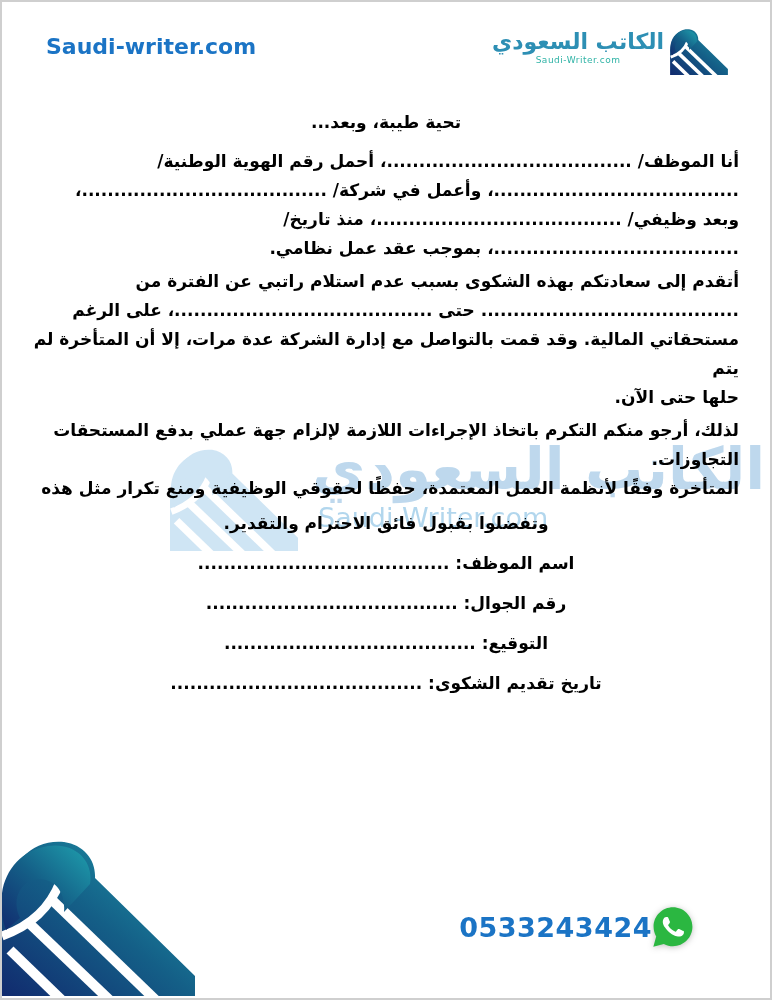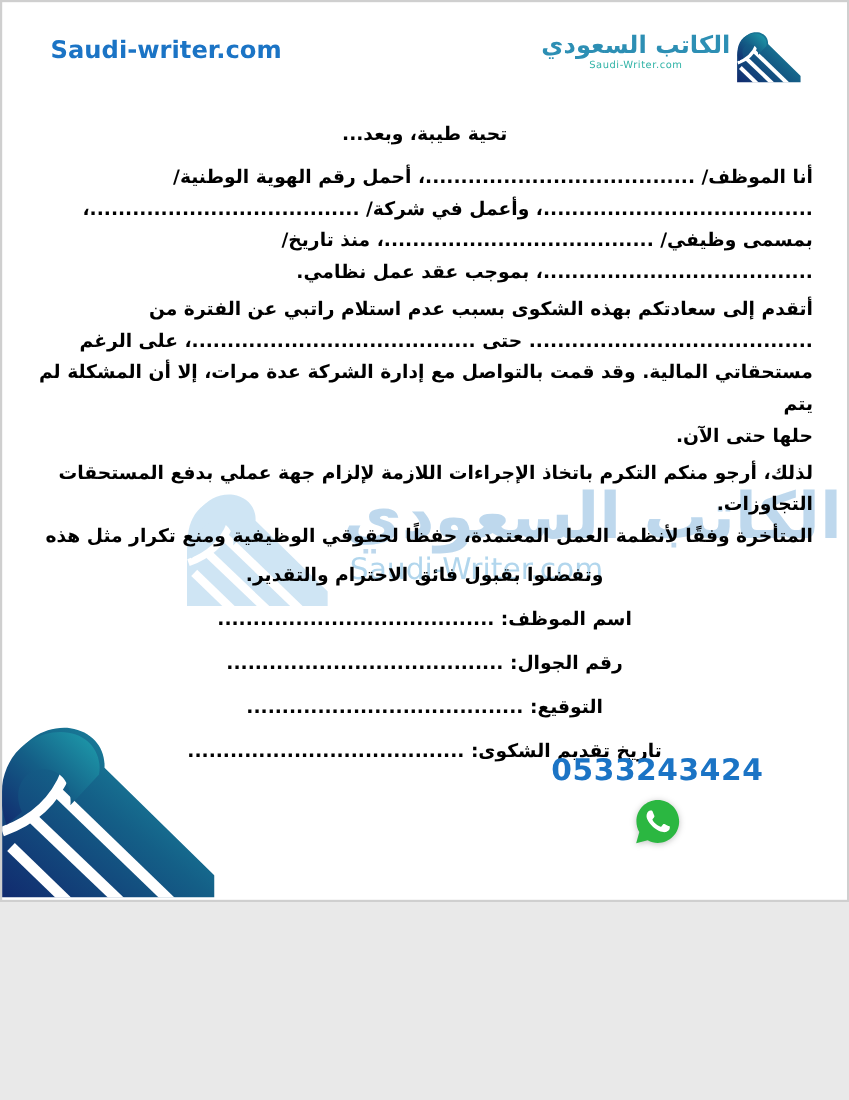--- a/index.html
+++ b/index.html
@@ -1,18 +1,18 @@
 <!DOCTYPE html>
 <html lang="ar"><head>
 <meta charset="utf-8">
 <style>
   html,body{margin:0;padding:0;background:#e9e9e9;}
   .page{
     position:relative;
-    width:772px;height:820px;
+    width:772px;height:1000px;
     margin:0 auto;
     background:#ffffff;
     border:2px solid #cfcfcf;
     box-sizing:border-box;
     overflow:hidden;
     font-family:"DejaVu Sans","Liberation Sans",sans-serif;
   }
   
   .header{
     position:relative;z-index:3;
@@ -56,21 +56,21 @@
     line-height:62px;white-space:nowrap;
   }
   .wm-sub{
     direction:ltr;text-align:left;
     font-size:27px;color:#9fcde9;margin-top:2px;padding-left:6px;
   }
   
   .corner-art{position:absolute;left:-2px;bottom:-2px;z-index:0;}
   .contact{
     position:absolute;right:76px;bottom:50px;z-index:3;
-    display:flex;align-items:center;gap:10px;flex-direction:column;
+    display:flex;align-items:center;
   }
   .phone{font-size:27px;font-weight:bold;color:#1b74c5;letter-spacing:.5px;}
   .wa-icon svg{display:block;filter:drop-shadow(0 1px 3px rgba(0,0,0,.25));}
 </style>
 </head>
 <body>
 
 <div class="page">
 
   <div class="header">
@@ -121,28 +121,28 @@
     </span>
   </div>
 
   <div class="doc-body">
 
     <div class="intro-line">تحية طيبة، وبعد...</div>
 
     <div class="para">
       <div>أنا الموظف/ ......................................، أحمل رقم الهوية الوطنية/</div>
       <div>......................................، وأعمل في شركة/ ......................................،</div>
-      <div>بمسمى وظيفي/ ......................................، منذ تاريخ/</div>
+      <div>وبعد وظيفي/ ......................................، منذ تاريخ/</div>
       <div>......................................، بموجب عقد عمل نظامي.</div>
     </div>
 
     <div class="para">
       <div>أتقدم إلى سعادتكم بهذه الشكوى بسبب عدم استلام راتبي عن الفترة من</div>
       <div>........................................ حتى ........................................، على الرغم</div>
-      <div>مستحقاتي المالية. وقد قمت بالتواصل مع إدارة الشركة عدة مرات، إلا أن المشكلة لم يتم</div>
+      <div>مستحقاتي المالية. وقد قمت بالتواصل مع إدارة الشركة عدة مرات، إلا أن المتأخرة لم يتم</div>
       <div>حلها حتى الآن.</div>
     </div>
 
     <div class="para">
       <div>لذلك، أرجو منكم التكرم باتخاذ الإجراءات اللازمة لإلزام جهة عملي بدفع المستحقات</div>
       <div>التجاوزات.</div>
       <div>المتأخرة وفقًا لأنظمة العمل المعتمدة، حفظًا لحقوقي الوظيفية ومنع تكرار مثل هذه</div>
     </div>
 
     <div class="closing-line">وتفضلوا بقبول فائق الاحترام والتقدير.</div>

